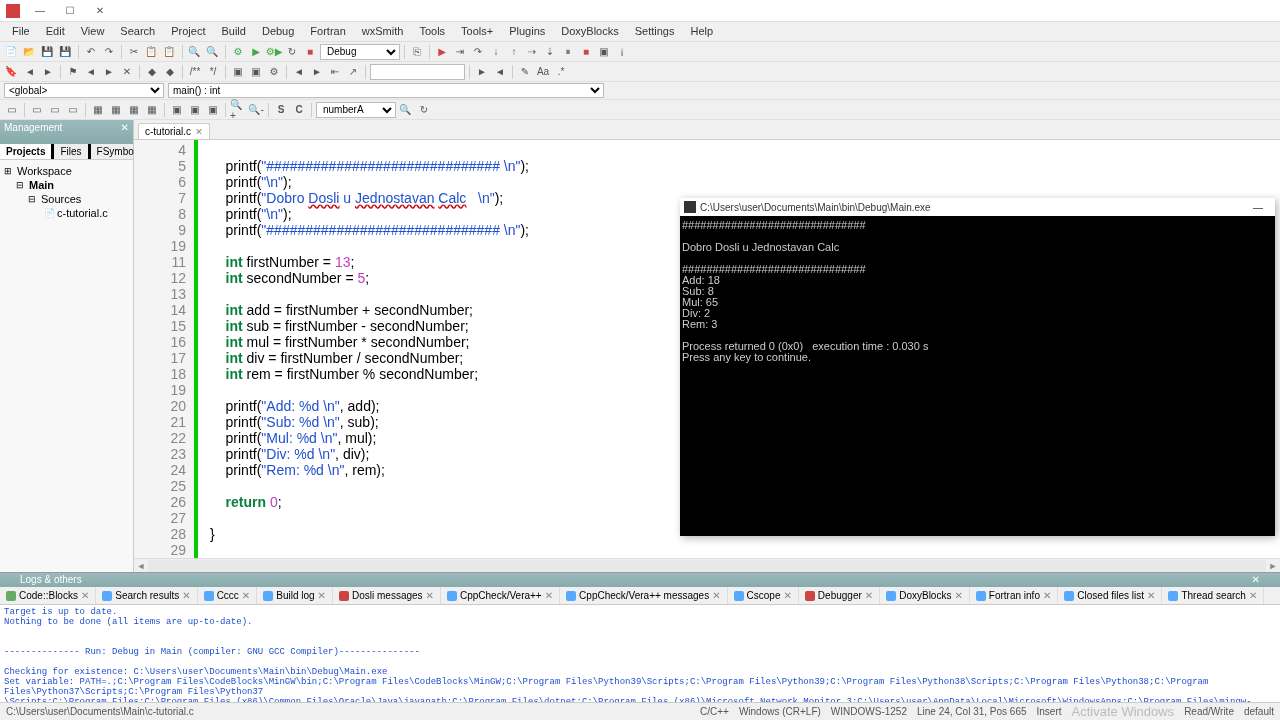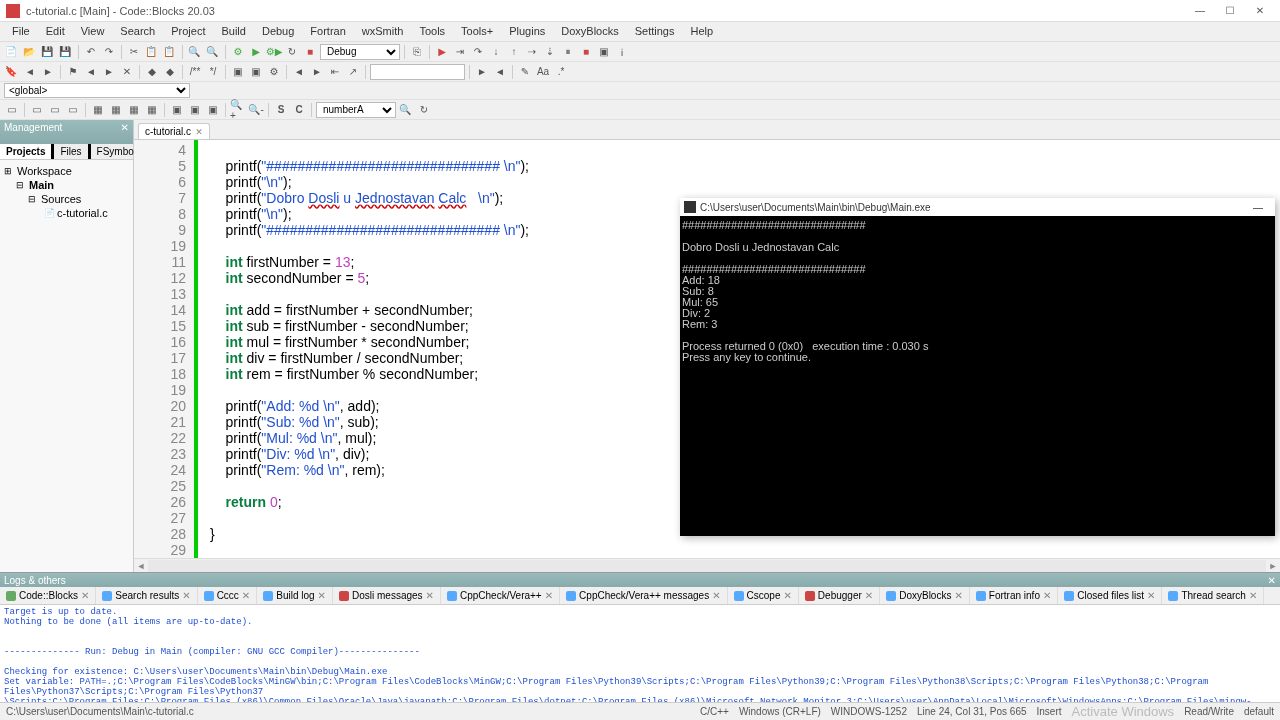--- a/index.html
+++ b/index.html
@@ -52,41 +52,40 @@
 .nm { color: #c040c0; }
 .er { text-decoration: underline wavy #c00; }
 
 .console { position: absolute; top: 198px; left: 680px; width: 595px; height: 338px; background: #000; color: #ccc; font-family: 'Courier New', monospace; font-size: 11px; z-index: 10; box-shadow: 2px 2px 8px rgba(0,0,0,.3); }
 .console .cbar { height: 18px; background: #fff; color: #333; display: flex; align-items: center; padding: 0 4px; font-size: 10px; }
 .console .cbar .cico { width: 12px; height: 12px; background: #333; margin-right: 4px; }
 .console .cbar .cttl { flex: 1; }
 .console .cbody { padding: 4px 2px; line-height: 11px; white-space: pre; }
 
 .logs { height: 150px; background: #fff; border-top: 1px solid #999; display: flex; flex-direction: column; }
-.logs .lhdr { height: 14px; background: linear-gradient(#9bb,#8aa); color: #fff; font-size: 10px; padding: 1px 4px; display: flex; justify-content: space-between; align-items: center; }
+.logs .lhdr { height: 14px; background: linear-gradient(#9bb,#8aa); color: #fff; font-size: 10px; padding: 1px 20px; display: flex; justify-content: space-between; }
 .logs .ltabs { height: 18px; display: flex; background: #f0f0f0; border-bottom: 1px solid #ccc; font-size: 10px; overflow: hidden; }
 .logs .ltabs .lt { padding: 2px 6px; display: flex; align-items: center; gap: 3px; border-right: 1px solid #ddd; white-space: nowrap; }
 .logs .ltabs .lt .li { width: 10px; height: 10px; border-radius: 2px; }
 .logs .ltabs .lt .x { color: #888; }
 .logs .lbody { flex: 1; font-family: 'Courier New', monospace; font-size: 9px; padding: 2px 4px; overflow: hidden; color: #2050d0; line-height: 10px; white-space: pre-wrap; }
 
 .statusbar { position: absolute; bottom: 0; left: 0; right: 0; height: 18px; background: #f0f0f0; border-top: 1px solid #ccc; display: flex; align-items: center; font-size: 10px; color: #555; padding: 0 6px; gap: 10px; }
 .statusbar .sfill { flex: 1; }
 .statusbar .watermark { color: #bbb; font-size: 13px; }
 
 .hscroll { height: 14px; background: #f0f0f0; border-top: 1px solid #ddd; display: flex; align-items: center; }
 .hscroll .har { width: 14px; text-align: center; color: #888; font-size: 9px; }
 .hscroll .htrk { flex: 1; background: #e8e8e8; height: 12px; }
 </style>
 </head>
 <body>
 
 <div class="titlebar">
   <div class="icon"></div>
-  <div class="title">c-tutorial.c [Main] - Code::Blocks 20.03</div>
   <div class="winbtns">
     <div class="winbtn">—</div>
     <div class="winbtn">☐</div>
     <div class="winbtn">✕</div>
   </div>
 </div>
 
 <div class="menubar" id="menubar">
     <span>File</span>
     <span>Edit</span>
@@ -172,21 +171,22 @@
   <div class="sep"></div>
   <div class="tbtn">►</div>
   <div class="tbtn">◄</div>
   <div class="sep"></div>
   <div class="tbtn">✎</div>
   <div class="tbtn">Aa</div>
   <div class="tbtn">.*</div>
 </div>
 
 <div class="scope-row">
-  <select style="width:186px"><option>&lt;global&gt;</option></select>
+  <select style="width:160px"><option>&lt;global&gt;</option></select>
+  <select style="width:436px"><option>main() : int</option></select>
 </div>
 
 <div class="toolbar">
   <div class="tbtn">▭</div>
   <div class="sep"></div>
   <div class="tbtn">▭</div>
   <div class="tbtn">▭</div>
   <div class="tbtn">▭</div>
   <div class="sep"></div>
   <div class="tbtn">▦</div>

